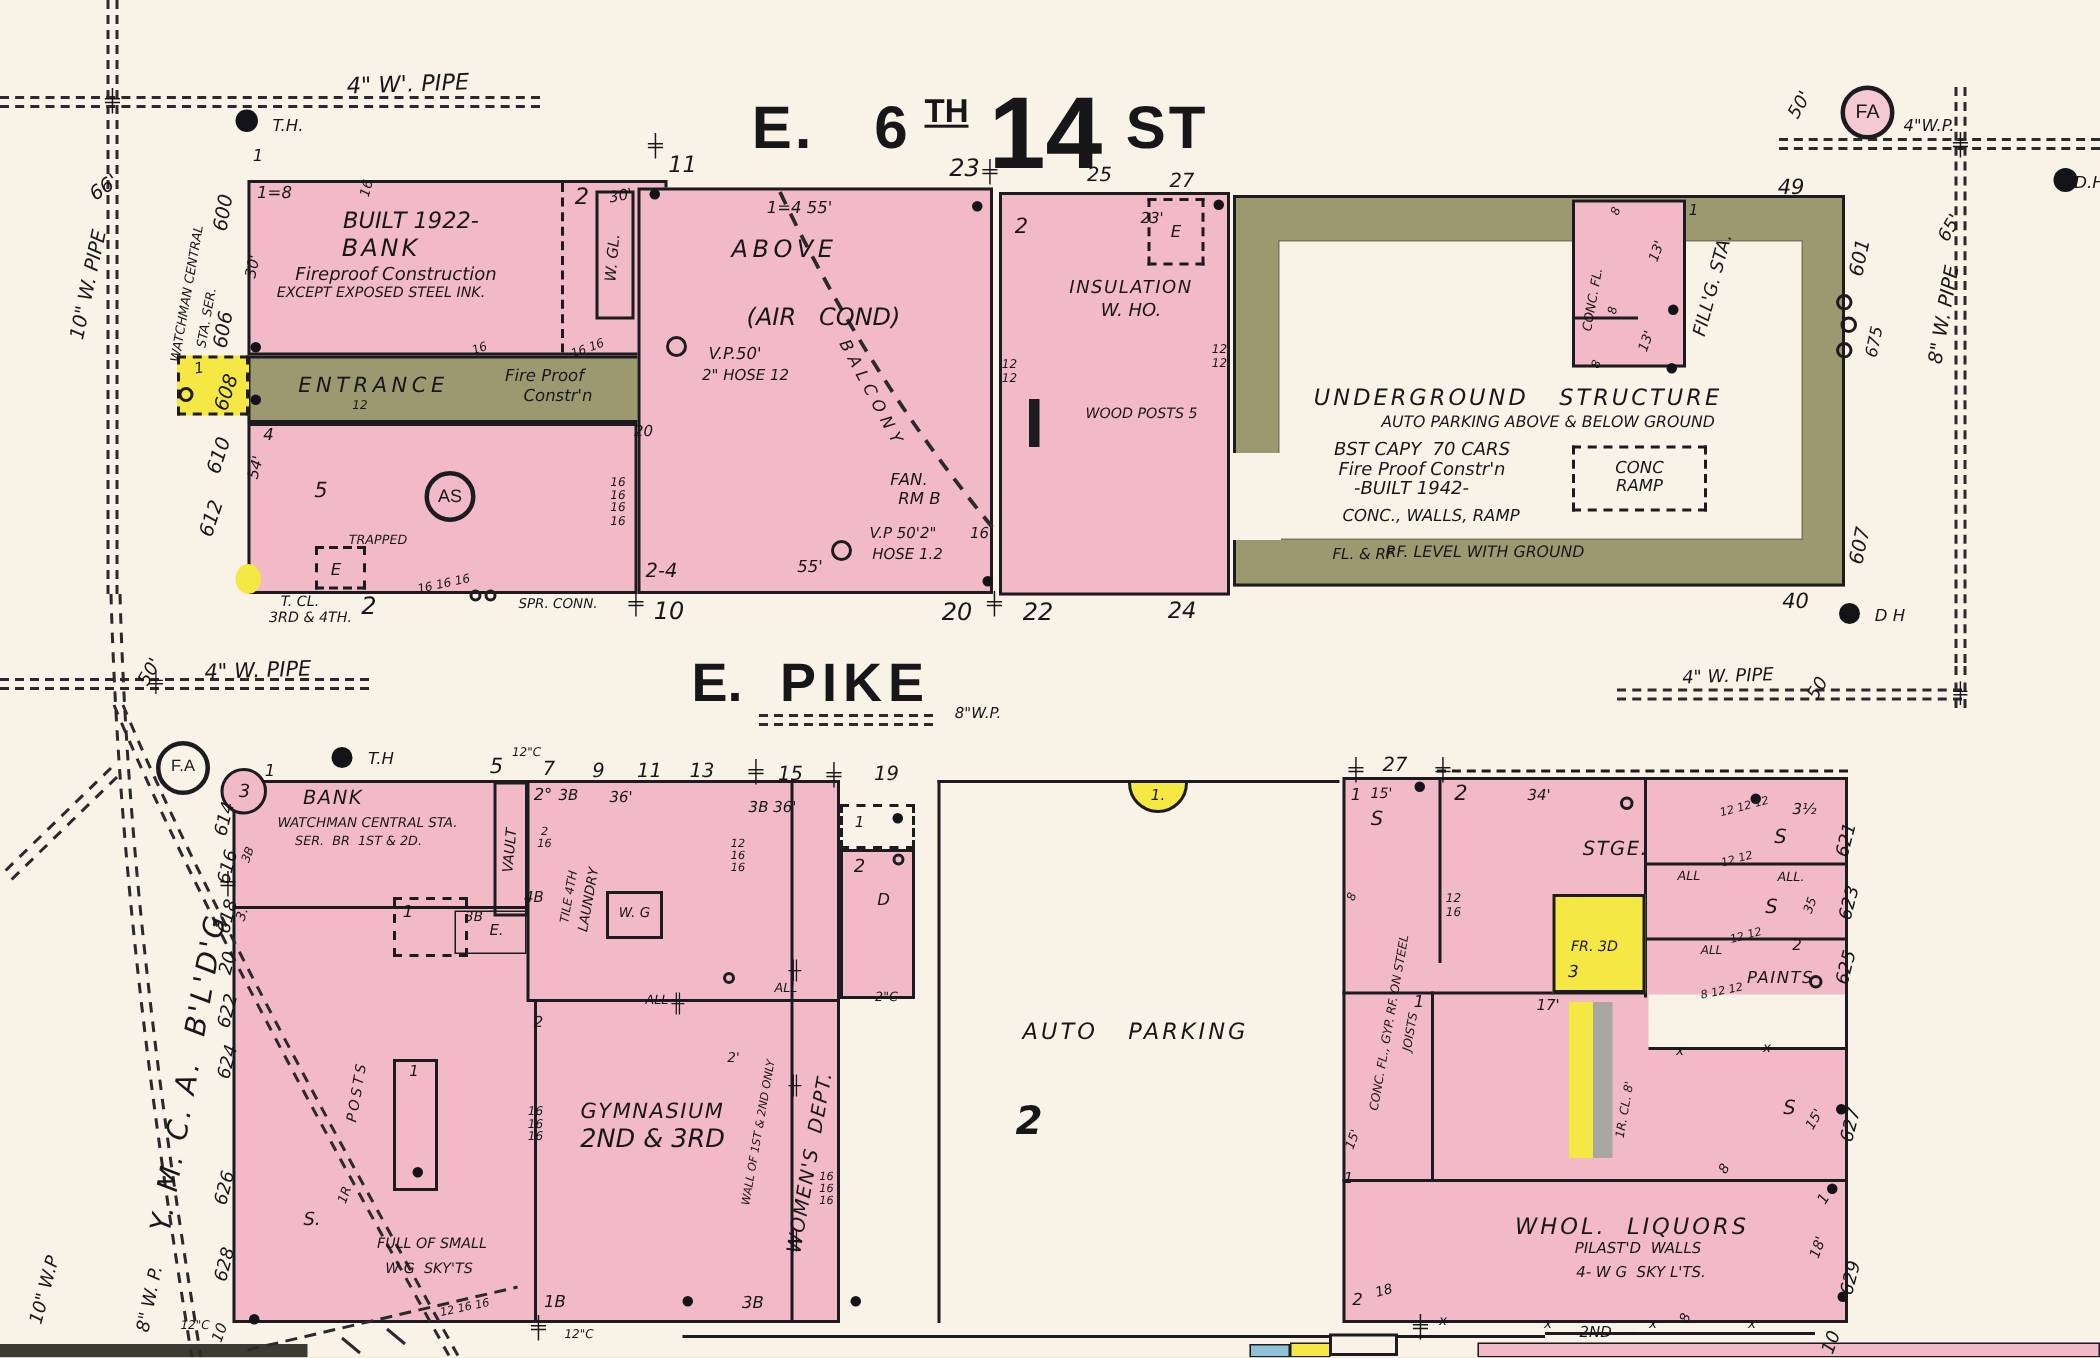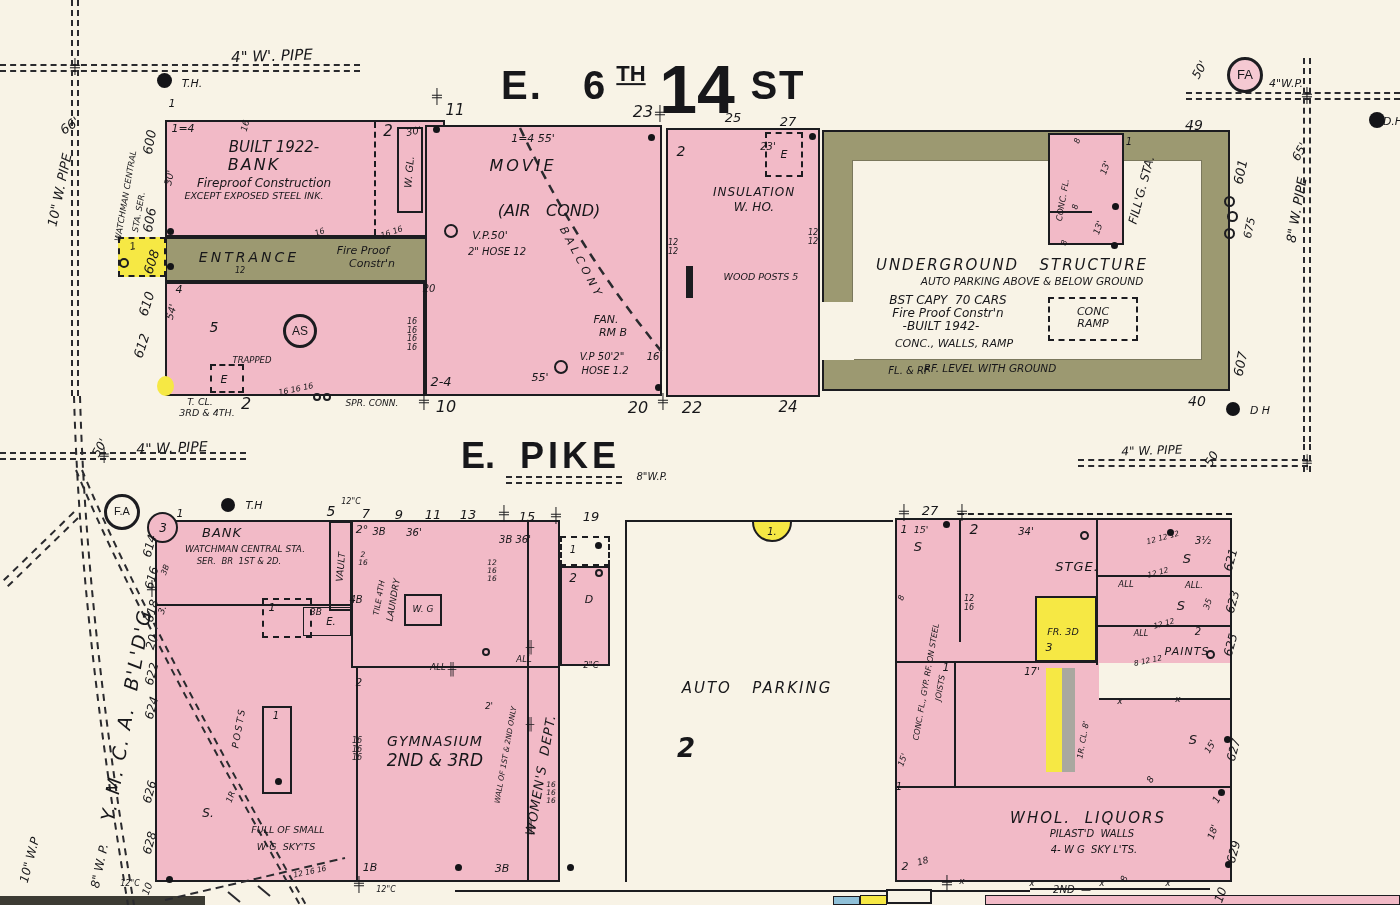--- a/index.html
+++ b/index.html
@@ -205,21 +205,21 @@
       <div class="lbl" style="left: 530px; top: 647px; font-size: 12px; transform: translate(-50%, -50%) rotate(0deg); font-style: normal; font-family: &quot;Liberation Sans&quot;, sans-serif;">╫</div>
       <div class="lbl" style="left: 530px; top: 724px; font-size: 12px; transform: translate(-50%, -50%) rotate(0deg); font-style: normal; font-family: &quot;Liberation Sans&quot;, sans-serif;">╫</div>
       <div class="lbl" style="left: 530px; top: 827px; font-size: 12px; transform: translate(-50%, -50%) rotate(0deg); font-style: normal; font-family: &quot;Liberation Sans&quot;, sans-serif;">╫</div>
       <div class="lbl" style="left: 150px; top: 142px; font-size: 13px; transform: translate(-50%, -50%) rotate(-80deg);">600</div>
       <div class="lbl" style="left: 126px; top: 196px; font-size: 8.5px; transform: translate(-50%, -50%) rotate(-80deg);">WATCHMAN CENTRAL</div>
       <div class="lbl" style="left: 139px; top: 212px; font-size: 8.5px; transform: translate(-50%, -50%) rotate(-80deg);">STA. SER.</div>
       <div class="lbl" style="left: 150px; top: 220px; font-size: 13px; transform: translate(-50%, -50%) rotate(-80deg);">606</div>
       <div class="lbl" style="left: 152px; top: 262px; font-size: 13px; transform: translate(-50%, -50%) rotate(-72deg);">608</div>
       <div class="lbl" style="left: 147px; top: 304px; font-size: 13px; transform: translate(-50%, -50%) rotate(-72deg);">610</div>
       <div class="lbl" style="left: 142px; top: 346px; font-size: 13px; transform: translate(-50%, -50%) rotate(-72deg);">612</div>
-      <div class="lbl" style="left: 183px; top: 129px; font-size: 11px; transform: translate(-50%, -50%) rotate(0deg);">1=4</div>
+      <div class="lbl" style="left: 183px; top: 129px; font-size: 11px; transform: translate(-50%, -50%) rotate(0deg);">1=8</div>
       <div class="lbl" style="left: 246px; top: 126px; font-size: 9px; transform: translate(-50%, -50%) rotate(-75deg);">16</div>
       <div class="lbl" style="left: 274px; top: 147px; font-size: 15px; transform: translate(-50%, -50%) rotate(0deg);">BUILT 1922-</div>
       <div class="lbl" style="left: 254px; top: 165px; font-size: 16px; transform: translate(-50%, -50%) rotate(0deg); letter-spacing: 2px;">BANK</div>
       <div class="lbl" style="left: 264px; top: 183px; font-size: 12px; transform: translate(-50%, -50%) rotate(0deg);">Fireproof Construction</div>
       <div class="lbl" style="left: 254px; top: 196px; font-size: 9.5px; transform: translate(-50%, -50%) rotate(0deg);">EXCEPT EXPOSED STEEL INK.</div>
       <div class="lbl" style="left: 388px; top: 131px; font-size: 15px; transform: translate(-50%, -50%) rotate(0deg);">2</div>
       <div class="lbl" style="left: 414px; top: 132px; font-size: 10px; transform: translate(-50%, -50%) rotate(-10deg);">30'</div>
       <div class="lbl" style="left: 410px; top: 172px; font-size: 10px; transform: translate(-50%, -50%) rotate(-85deg);">W. GL.</div>
       <div class="lbl" style="left: 170px; top: 178px; font-size: 10px; transform: translate(-50%, -50%) rotate(-78deg);">30'</div>
       <div class="lbl" style="left: 455px; top: 110px; font-size: 15px; transform: translate(-50%, -50%) rotate(0deg);">11</div>
@@ -247,21 +247,21 @@
       <div class="lbl" style="left: 446px; top: 407px; font-size: 16px; transform: translate(-50%, -50%) rotate(0deg);">10</div>
       <div class="lbl" style="left: 638px; top: 408px; font-size: 16px; transform: translate(-50%, -50%) rotate(0deg);">20</div>
       <div class="lbl" style="left: 692px; top: 408px; font-size: 16px; transform: translate(-50%, -50%) rotate(0deg);">22</div>
       <div class="lbl" style="left: 788px; top: 407px; font-size: 15px; transform: translate(-50%, -50%) rotate(0deg);">24</div>
       <div class="lbl" style="left: 429px; top: 289px; font-size: 10px; transform: translate(-50%, -50%) rotate(0deg);">20</div>
       <div class="lbl" style="left: 412px; top: 335px; font-size: 8px; transform: translate(-50%, -50%) rotate(0deg);">16
 16
 16
 16</div>
       <div class="lbl" style="left: 533px; top: 139px; font-size: 11px; transform: translate(-50%, -50%) rotate(0deg);">1=4 55'</div>
-      <div class="lbl" style="left: 523px; top: 166px; font-size: 16px; transform: translate(-50%, -50%) rotate(0deg); letter-spacing: 3px;">MOVIE</div>
+      <div class="lbl" style="left: 523px; top: 166px; font-size: 16px; transform: translate(-50%, -50%) rotate(0deg); letter-spacing: 3px;">ABOVE</div>
       <div class="lbl" style="left: 549px; top: 211px; font-size: 16px; transform: translate(-50%, -50%) rotate(0deg);">(AIR   COND)</div>
       <div class="lbl" style="left: 581px; top: 263px; font-size: 11px; transform: translate(-50%, -50%) rotate(62deg); letter-spacing: 4px;">BALCONY</div>
       <div class="lbl" style="left: 490px; top: 236px; font-size: 11px; transform: translate(-50%, -50%) rotate(0deg);">V.P.50'</div>
       <div class="lbl" style="left: 497px; top: 252px; font-size: 10px; transform: translate(-50%, -50%) rotate(0deg);">2" HOSE 12</div>
       <div class="lbl" style="left: 606px; top: 320px; font-size: 11px; transform: translate(-50%, -50%) rotate(0deg);">FAN.</div>
       <div class="lbl" style="left: 613px; top: 333px; font-size: 11px; transform: translate(-50%, -50%) rotate(0deg);">RM B</div>
       <div class="lbl" style="left: 653px; top: 357px; font-size: 10px; transform: translate(-50%, -50%) rotate(0deg);">16</div>
       <div class="lbl" style="left: 540px; top: 378px; font-size: 11px; transform: translate(-50%, -50%) rotate(0deg);">55'</div>
       <div class="lbl" style="left: 602px; top: 357px; font-size: 10px; transform: translate(-50%, -50%) rotate(0deg);">V.P 50'2"</div>
       <div class="lbl" style="left: 605px; top: 371px; font-size: 10px; transform: translate(-50%, -50%) rotate(0deg);">HOSE 1.2</div>

